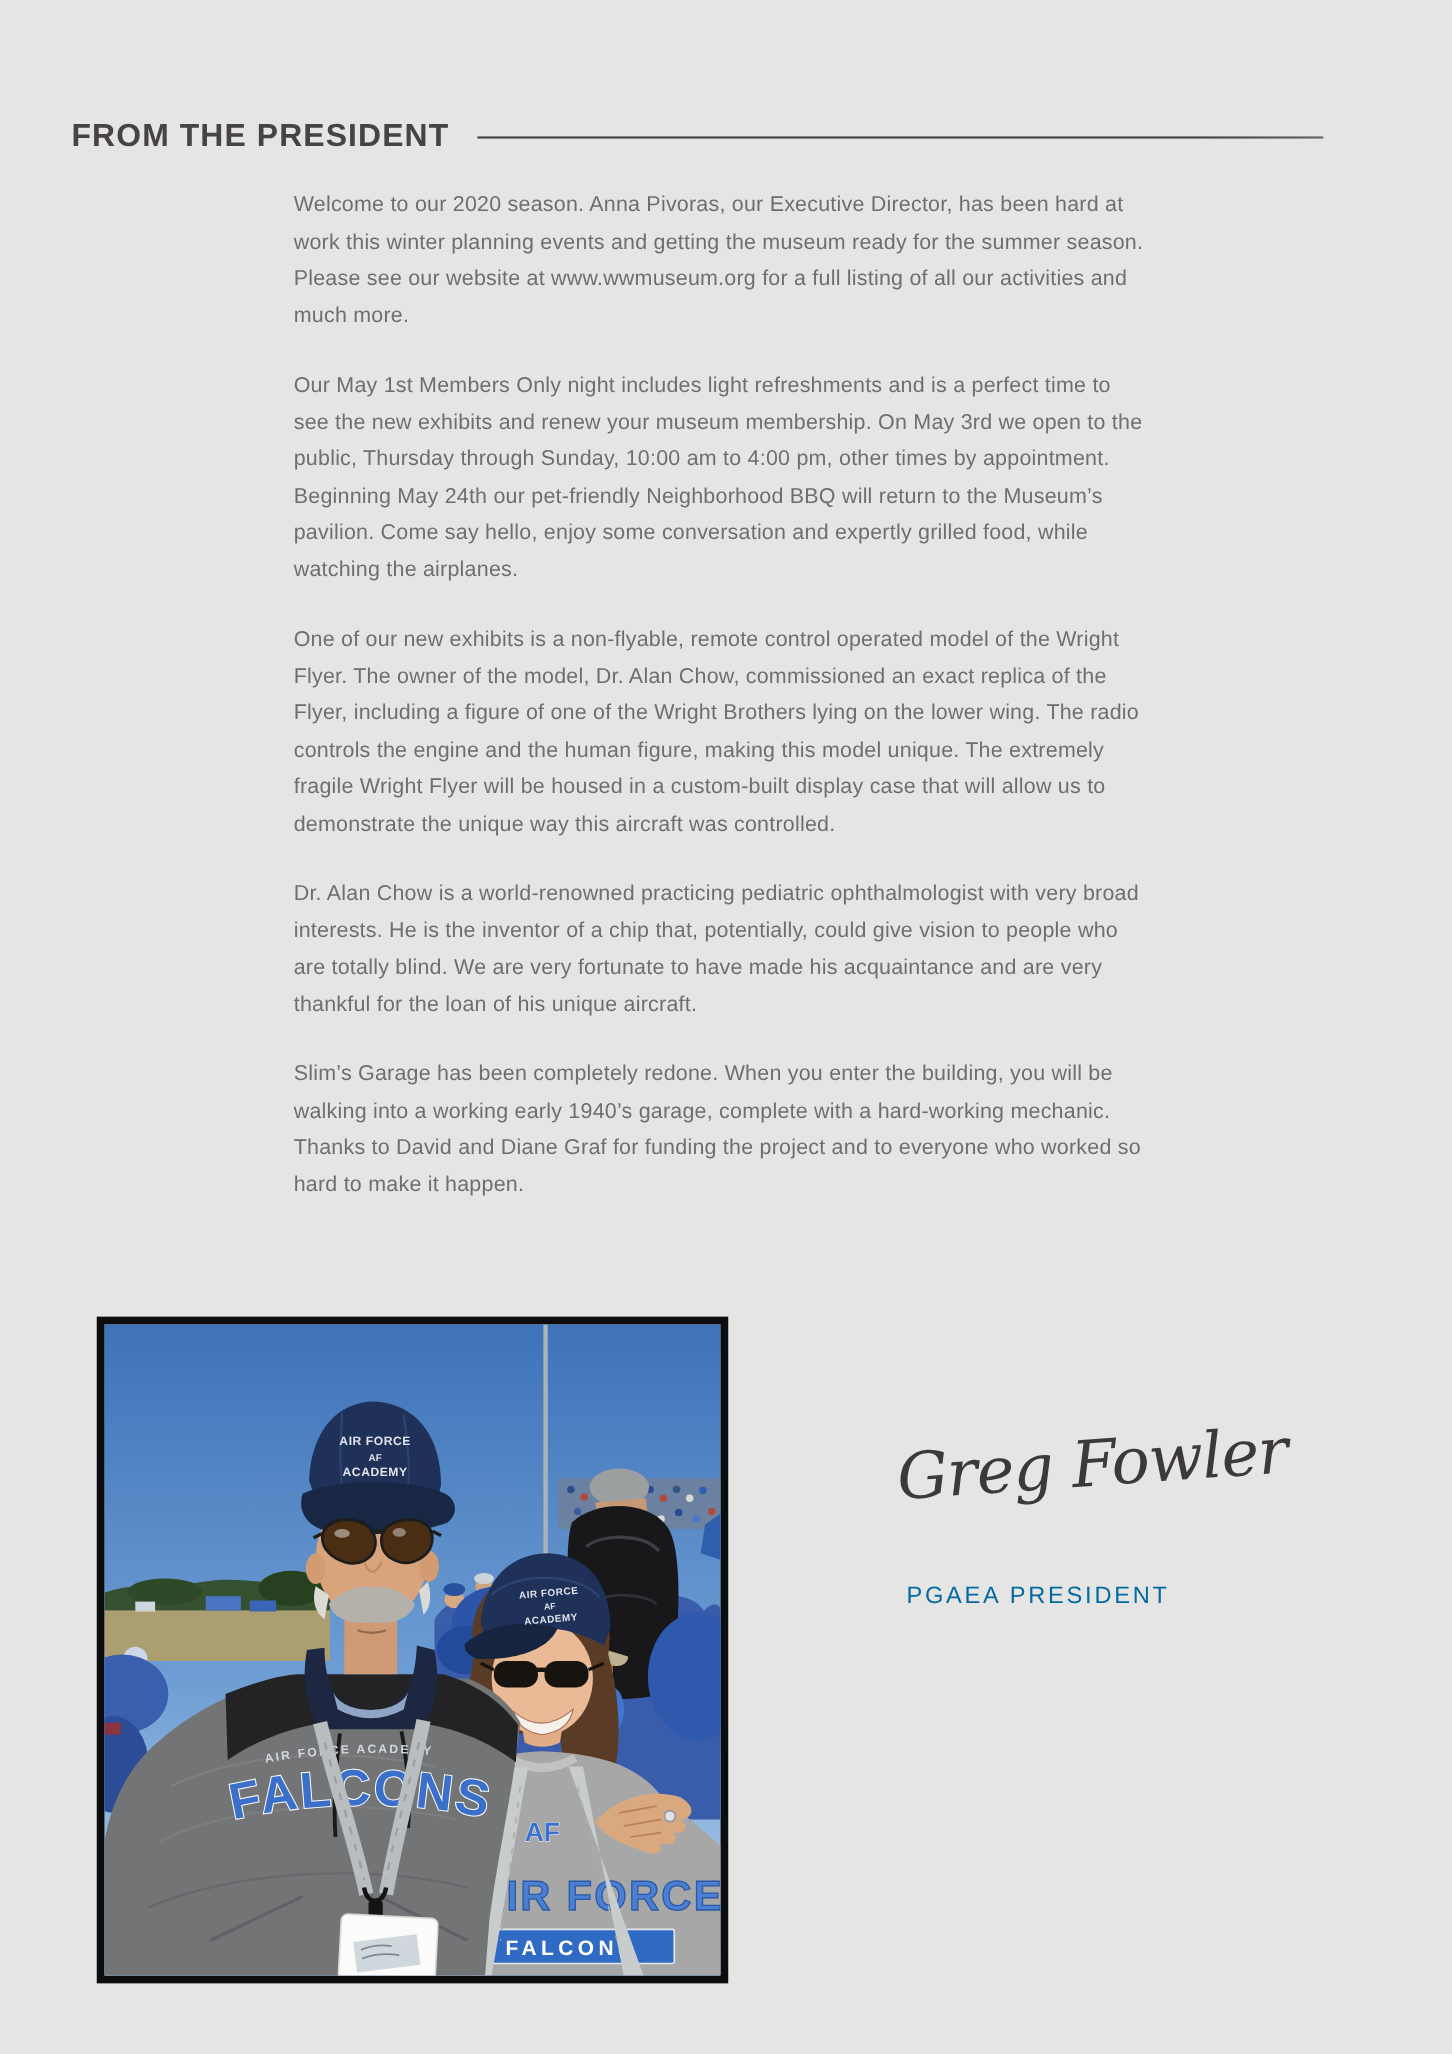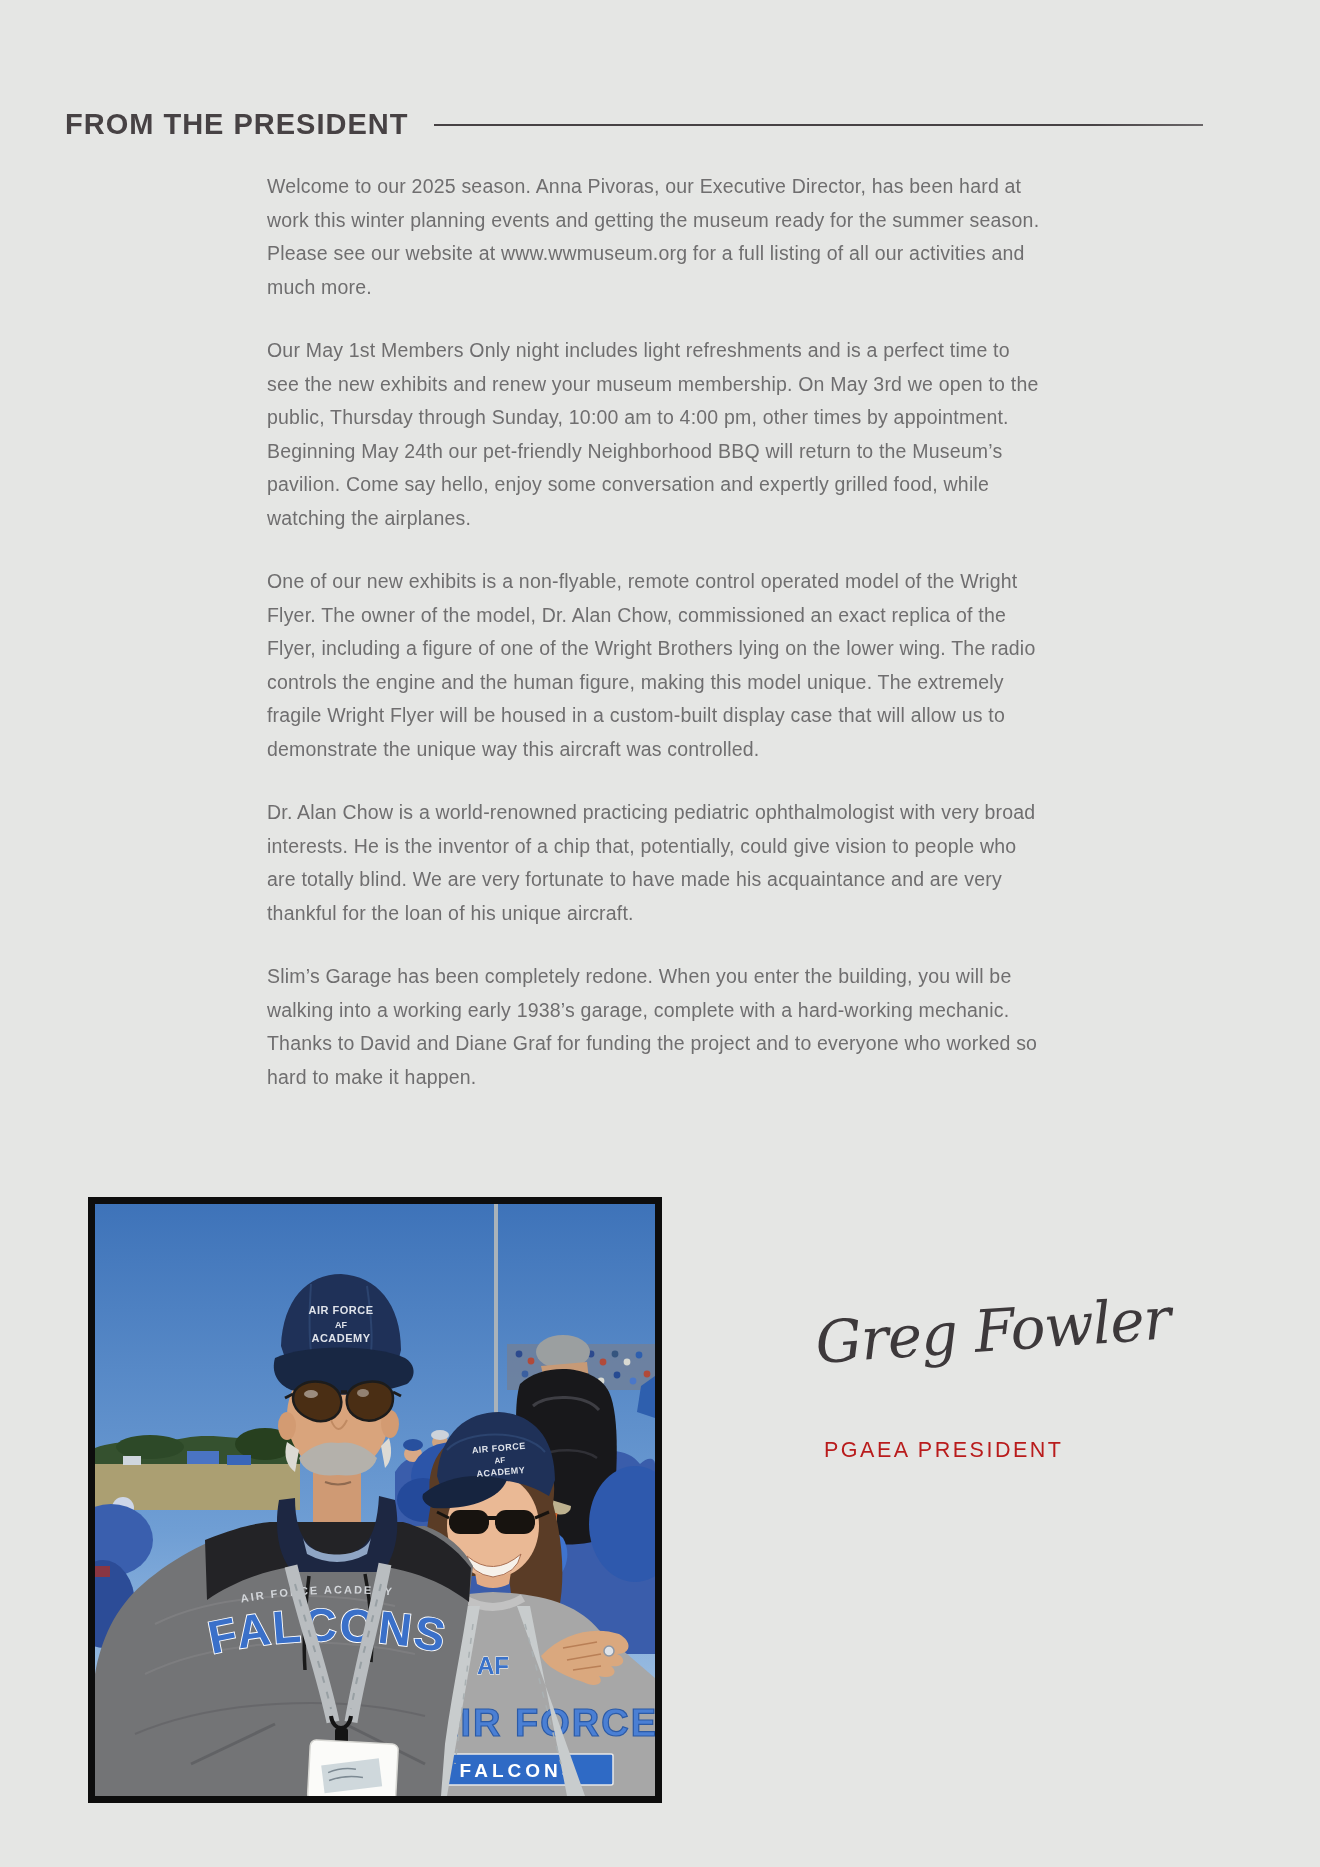--- a/index.html
+++ b/index.html
@@ -10,40 +10,40 @@
   .page-title{margin:0;font-size:29px;font-weight:bold;letter-spacing:1px;color:#474244;white-space:nowrap;}
   .header-rule{flex:1;height:2px;background:linear-gradient(to right,#474244 0%,#474244 85%,#6a6668 100%);}
 
   .letter{position:absolute;left:267px;top:170px;width:780px;font-size:19.5px;line-height:33.5px;letter-spacing:0.2px;color:#6f6e6f;}
   .letter p{margin:0 0 30px 0;}
 
   .photo-frame{position:absolute;left:88px;top:1197px;width:574px;height:606px;border:7px solid #0d0d0d;box-sizing:border-box;background:#87aede;}
   .photo-frame svg{display:block;width:100%;height:100%;}
 
   .sig-name{position:absolute;left:818px;top:1312px;width:420px;font-family:"DejaVu Serif",serif;font-style:italic;font-size:58px;line-height:1.1;color:#3d393b;transform:rotate(-4deg);transform-origin:left bottom;letter-spacing:-1px;white-space:nowrap;}
-  .sig-title{position:absolute;left:824px;top:1438px;font-size:21.5px;letter-spacing:2.5px;color:#b91c1c;white-space:nowrap;text-align:center;}
+  .sig-title{position:absolute;left:824px;top:1438px;font-size:21.5px;letter-spacing:2.5px;color:#0369a1;white-space:nowrap;text-align:center;}
 
   .photo-label{font-family:"Liberation Sans",sans-serif;font-weight:bold;}
 </style>
 </head>
 <body>
 
 <div class="page">
 
   <div class="header">
     <h1 class="page-title">FROM THE PRESIDENT</h1>
     <div class="header-rule"></div>
   </div>
 
   <div class="letter">
-    <p>Welcome to our 2025 season. Anna Pivoras, our Executive Director, has been hard at work this winter planning events and getting the museum ready for the summer season. Please see our website at www.wwmuseum.org for a full listing of all our activities and much more.</p>
+    <p>Welcome to our 2020 season. Anna Pivoras, our Executive Director, has been hard at work this winter planning events and getting the museum ready for the summer season. Please see our website at www.wwmuseum.org for a full listing of all our activities and much more.</p>
     <p>Our May 1st Members Only night includes light refreshments and is a perfect time to see the new exhibits and renew your museum membership. On May 3rd we open to the public, Thursday through Sunday, 10:00 am to 4:00 pm, other times by appointment. Beginning May 24th our pet-friendly Neighborhood BBQ will return to the Museum’s pavilion. Come say hello, enjoy some conversation and expertly grilled food, while watching the airplanes.</p>
     <p>One of our new exhibits is a non-flyable, remote control operated model of the Wright Flyer. The owner of the model, Dr. Alan Chow, commissioned an exact replica of the Flyer, including a figure of one of the Wright Brothers lying on the lower wing. The radio controls the engine and the human figure, making this model unique. The extremely fragile Wright Flyer will be housed in a custom-built display case that will allow us to demonstrate the unique way this aircraft was controlled.</p>
     <p>Dr. Alan Chow is a world-renowned practicing pediatric ophthalmologist with very broad interests. He is the inventor of a chip that, potentially, could give vision to people who are totally blind. We are very fortunate to have made his acquaintance and are very thankful for the loan of his unique aircraft.</p>
-    <p>Slim’s Garage has been completely redone. When you enter the building, you will be walking into a working early 1938’s garage, complete with a hard-working mechanic. Thanks to David and Diane Graf for funding the project and to everyone who worked so hard to make it happen.</p>
+    <p>Slim’s Garage has been completely redone. When you enter the building, you will be walking into a working early 1940’s garage, complete with a hard-working mechanic. Thanks to David and Diane Graf for funding the project and to everyone who worked so hard to make it happen.</p>
   </div>
 
   <div class="photo-frame">
     <svg viewBox="0 0 560 592" preserveAspectRatio="none">
       <defs>
         <linearGradient id="sky" x1="0" y1="0" x2="0" y2="1">
           <stop offset="0" stop-color="#3e73b9"></stop>
           <stop offset="0.55" stop-color="#6f9ed4"></stop>
           <stop offset="1" stop-color="#b7d1ea"></stop>
         </linearGradient>

